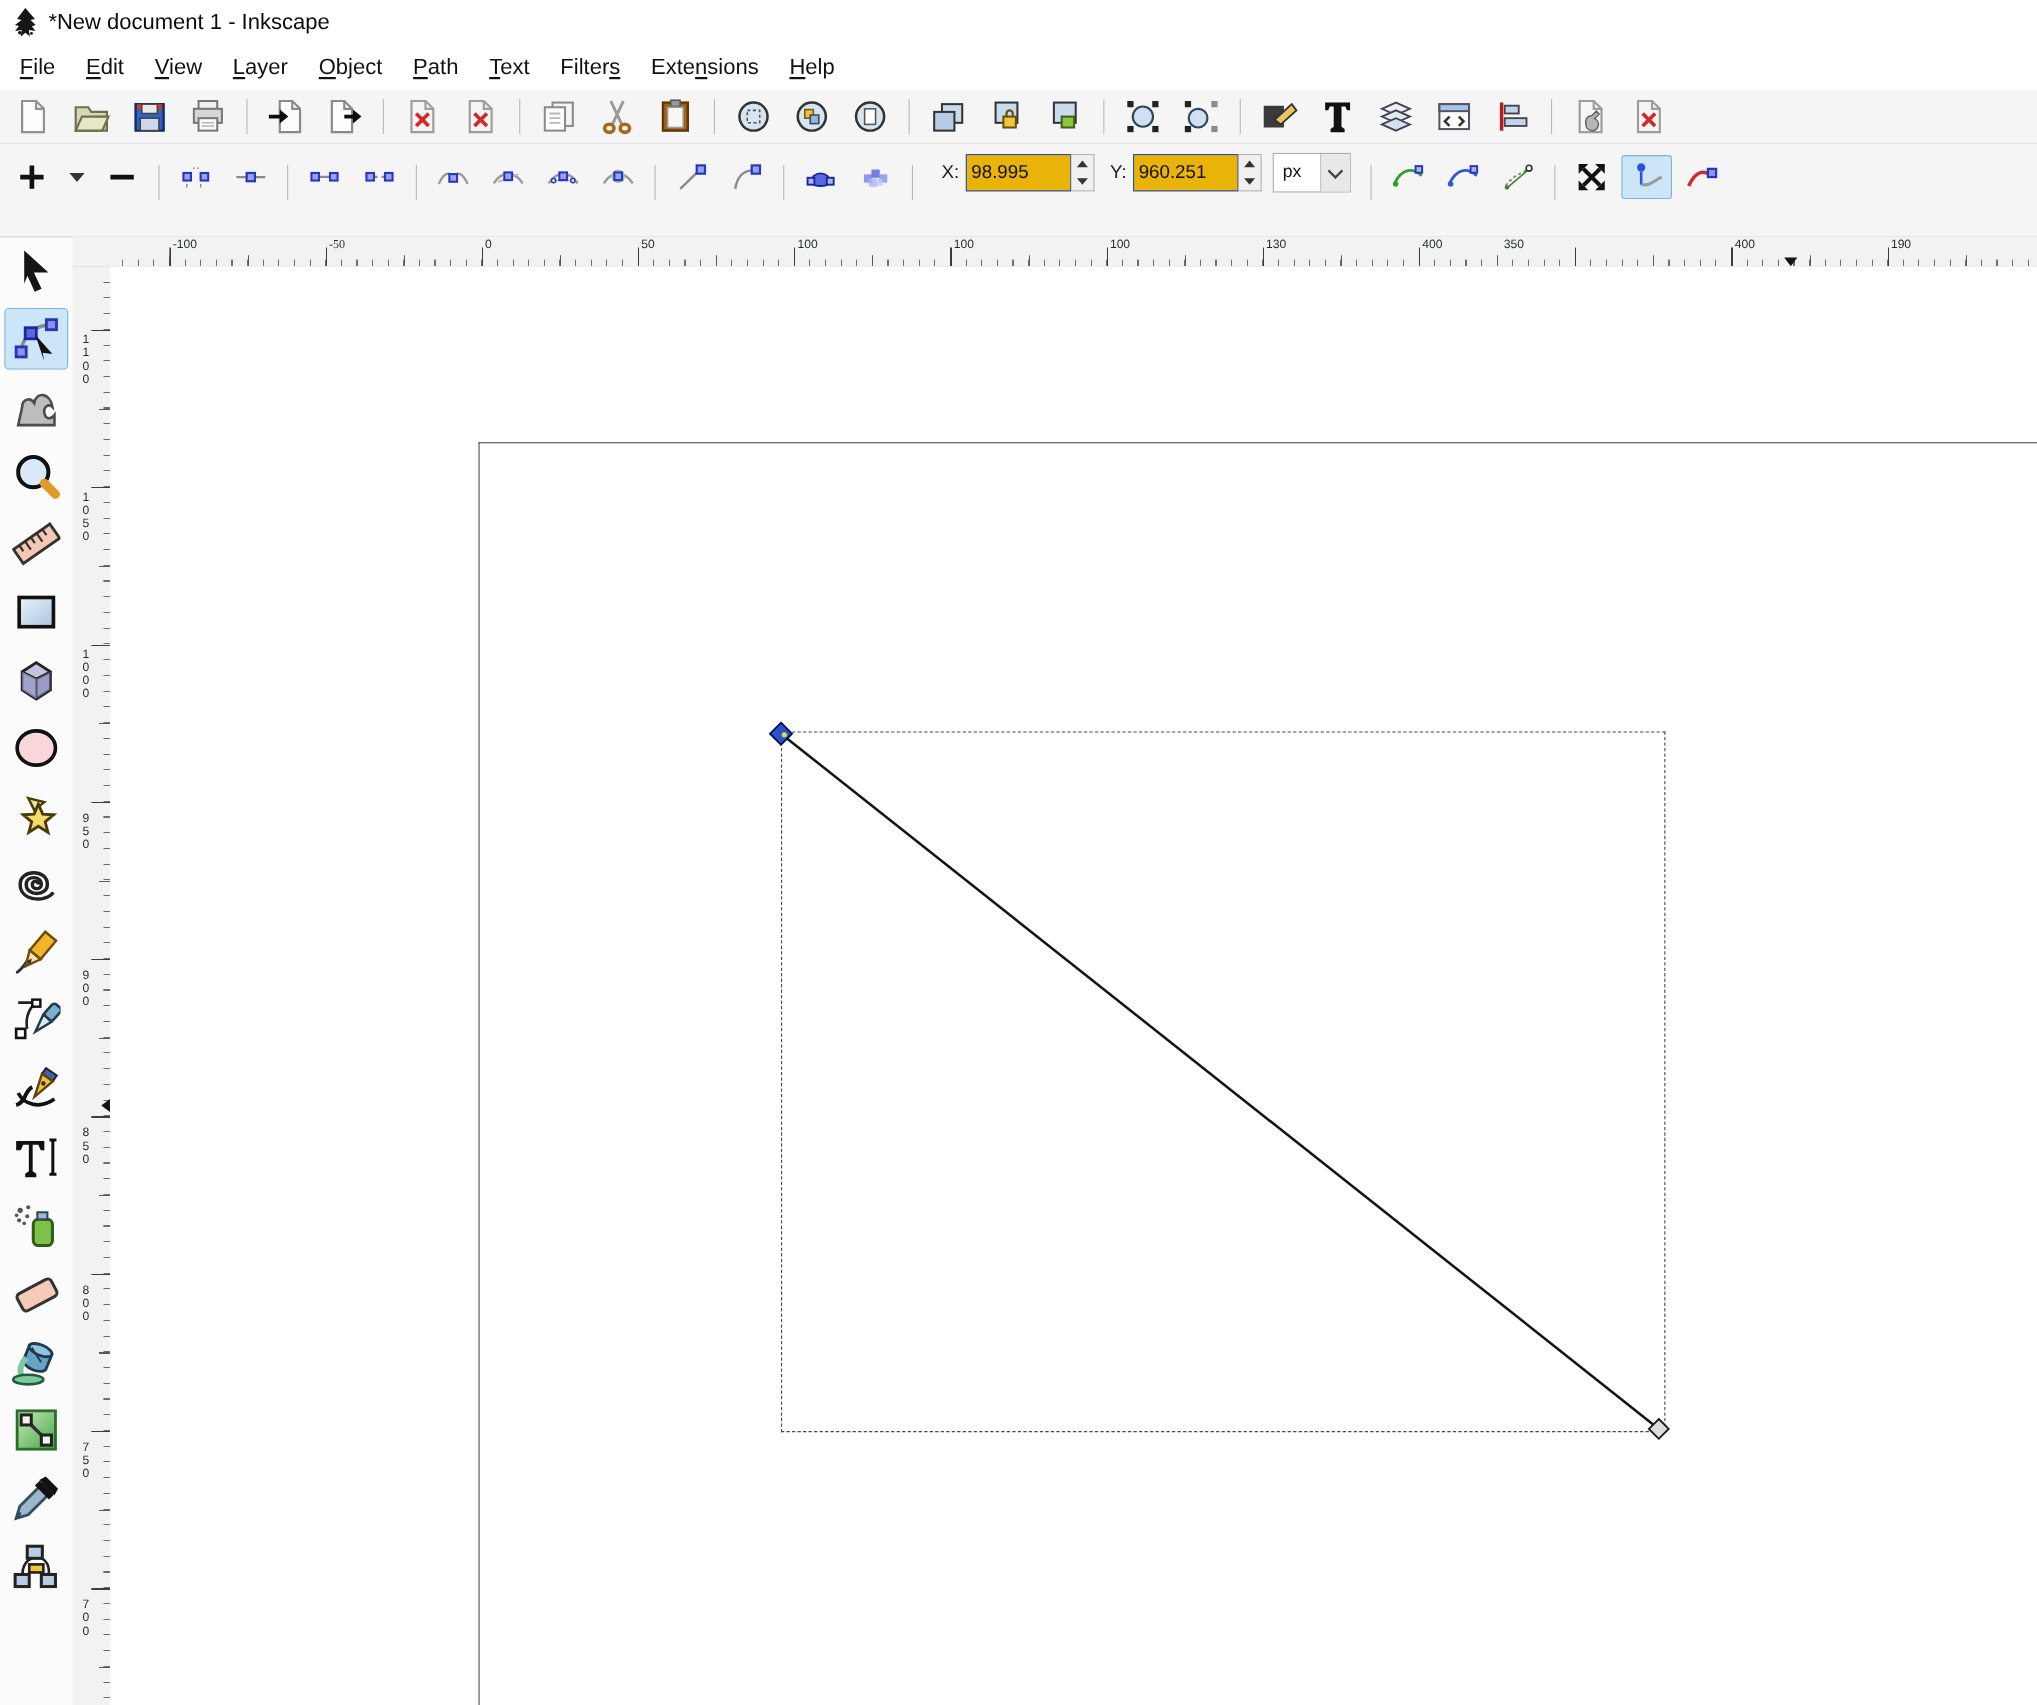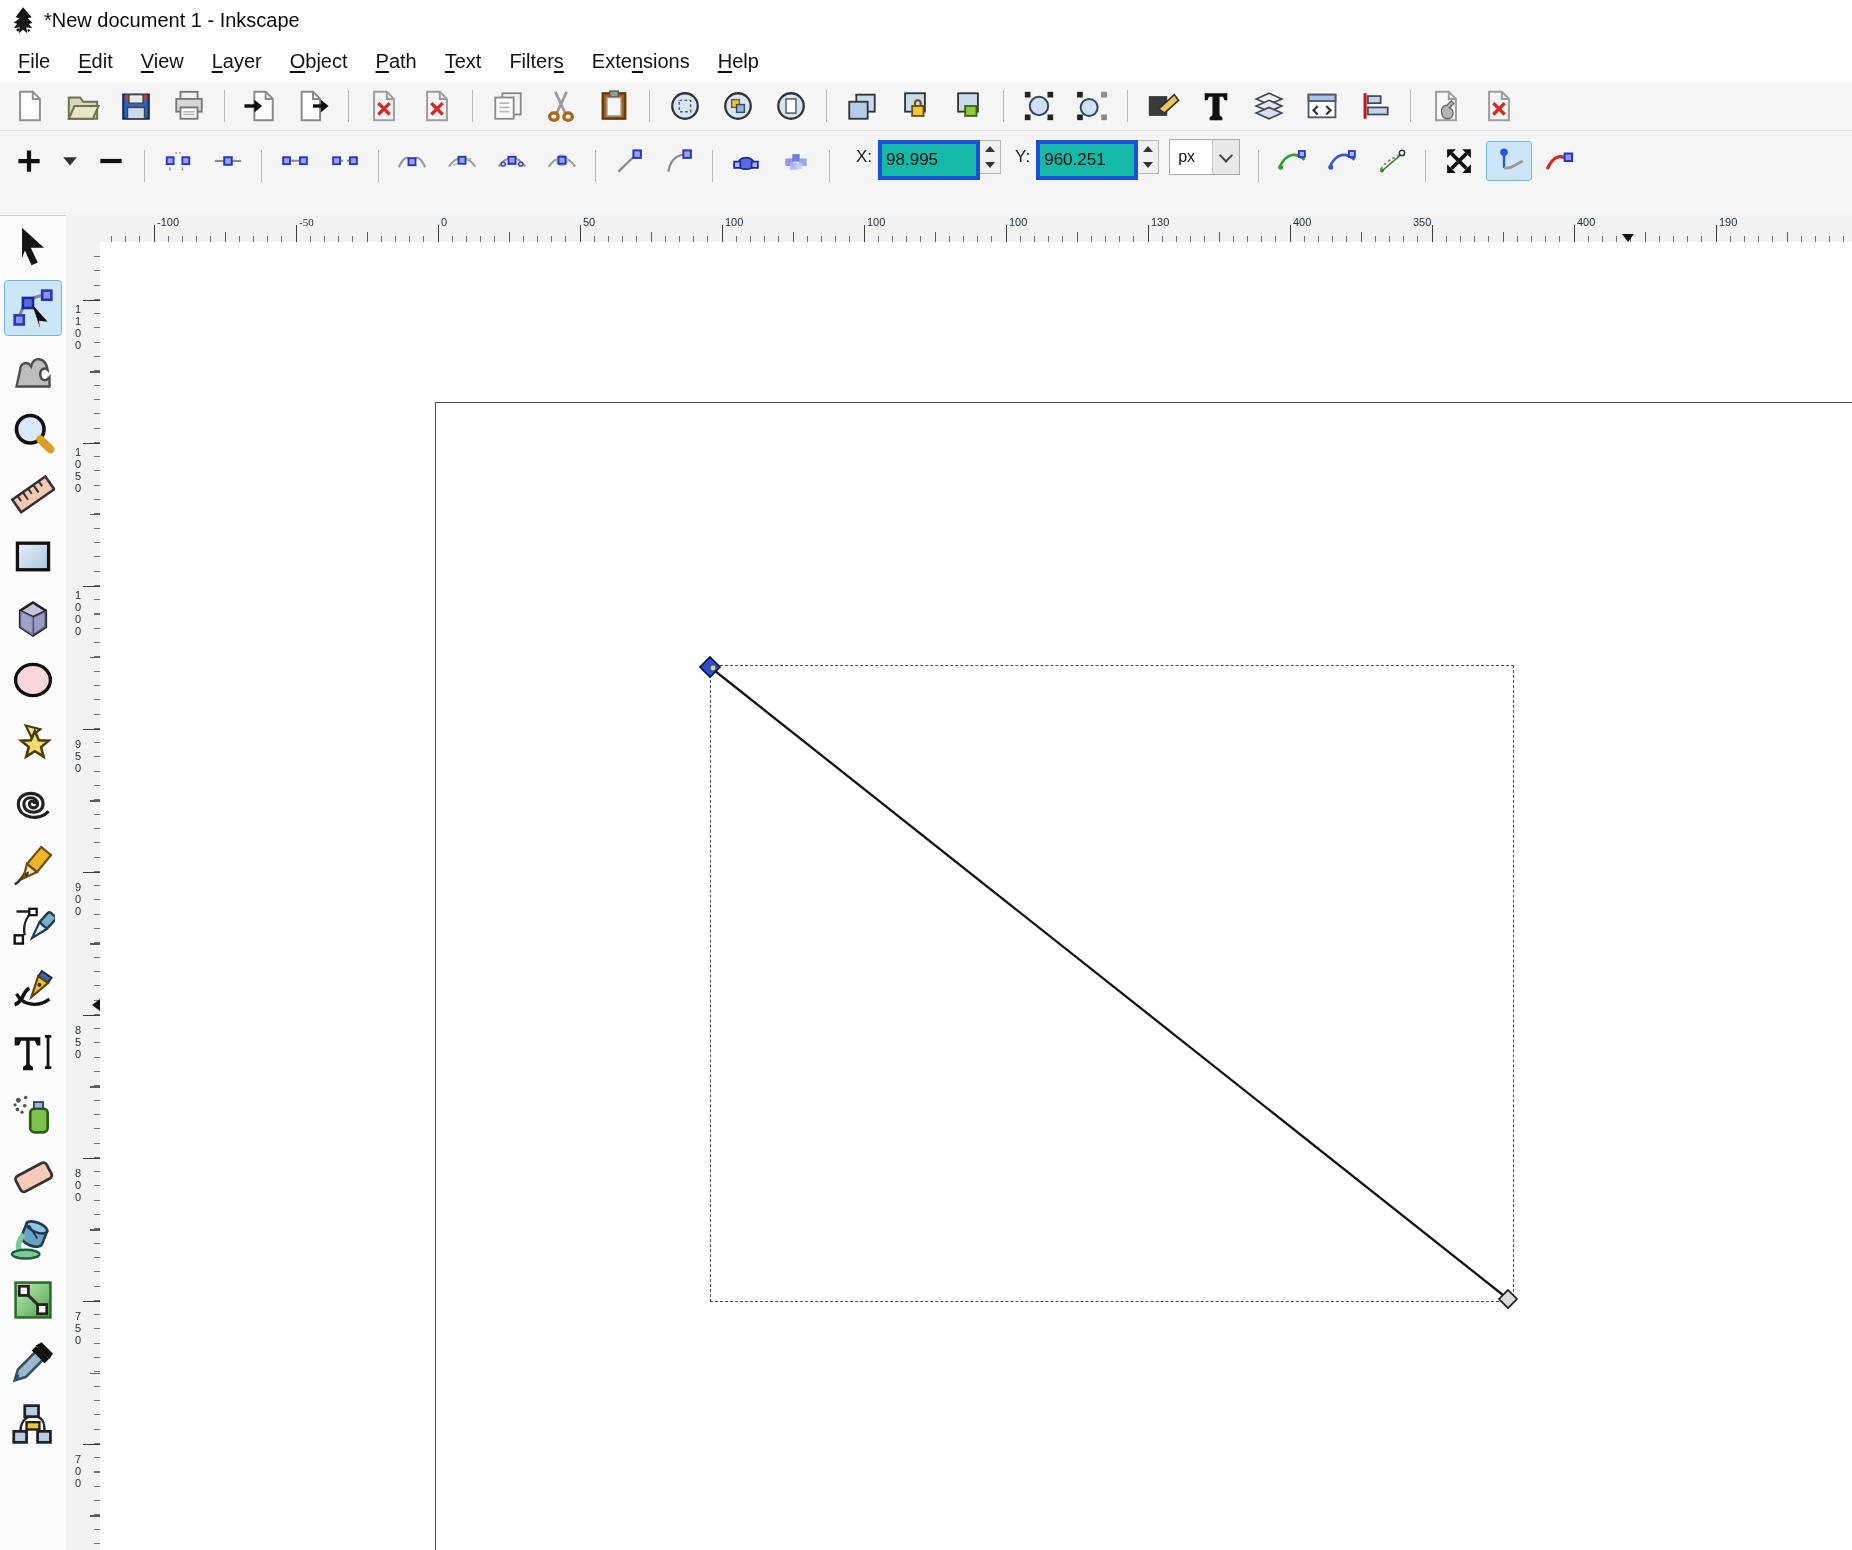--- a/index.html
+++ b/index.html
@@ -18,22 +18,22 @@
   .tbtn svg{width:34px;height:34px;}
   .tbtn2{width:44px;height:38px;display:flex;align-items:center;justify-content:center;border:1px solid transparent;border-radius:3px;}
   .tbtn2 svg{width:30px;height:30px;}
   .tbtn2.narrow{width:26px;}
   .tsep{width:1px;height:32px;background:#b9b9b9;margin:0 6px;align-self:center;}
   #toolbar-node .tsep{align-self:flex-start;margin-top:11px;}
   .active-toggle{background:#cde6f7 !important;border:1px solid #79b7e3 !important;}
   .tb2-group{display:flex;align-items:center;gap:6px;margin-left:8px;margin-right:8px;}
   .coordlab{font-size:17px;color:#222;margin-left:8px;}
   .spin{display:flex;align-items:stretch;height:34px;}
-  .spininput{width:86px;height:32px;border:4px solid #1d4ed8;font-size:17px;font-family:"Liberation Sans",sans-serif;
-     padding:0 4px;color:#111;background:#14b8a6;}
+  .spininput{width:86px;height:32px;border:1px solid #1d4ed8;font-size:17px;font-family:"Liberation Sans",sans-serif;
+     padding:0 4px;color:#111;background:#eab308;}
   .spinbtns{display:flex;flex-direction:column;width:20px;border:1px solid #b5b5b5;border-left:none;background:#f0f0f0;}
   .spinbtns span{flex:1;display:flex;align-items:center;justify-content:center;}
   .tri-up{width:0;height:0;border-left:5px solid transparent;border-right:5px solid transparent;border-bottom:6px solid #333;}
   .tri-down{width:0;height:0;border-left:5px solid transparent;border-right:5px solid transparent;border-top:6px solid #333;}
   .unitsel{display:flex;align-items:center;height:34px;border:1px solid #adadad;background:#fff;margin-left:4px;}
   .unittext{font-size:16px;color:#111;padding:0 8px;min-width:26px;}
   .unitbtn{width:26px;height:100%;background:#e8e8e8;border-left:1px solid #c5c5c5;display:flex;align-items:center;justify-content:center;}
   .chev{width:8px;height:8px;border-right:2px solid #444;border-bottom:2px solid #444;transform:rotate(45deg) translate(-1px,-1px);}
   
   .toolbox{position:absolute;left:0;top:216px;width:66px;bottom:0;background:#fbfbfb;display:flex;flex-direction:column;align-items:center;padding-top:2px;}
@@ -782,21 +782,21 @@
 <div class="hruler">
     <span class="hlab" style="left: 57px;">-100</span>
     <span class="hlab" style="left: 199px; font-family: Liberation Serif, serif;">-50</span>
     <span class="hlab" style="left: 341px;">0</span>
     <span class="hlab" style="left: 483px;">50</span>
     <span class="hlab" style="left: 625px;">100</span>
     <span class="hlab" style="left: 767px;">100</span>
     <span class="hlab" style="left: 909px;">100</span>
     <span class="hlab" style="left: 1051px;">130</span>
     <span class="hlab" style="left: 1193px;">400</span>
-    <span class="hlab" style="left: 1313px;">350</span>
+    <span class="hlab" style="left: 1267px;">350</span>
     <span class="hlab" style="left: 1477px;">400</span>
     <span class="hlab" style="left: 1619px;">190</span>
     <div class="hmark" style="left: 1522px;"></div>
   </div>
 <div class="vruler">
     <span class="vlab" style="top: 61px;">1
 1
 0
 0</span>
     <span class="vlab" style="top: 204px;">1

